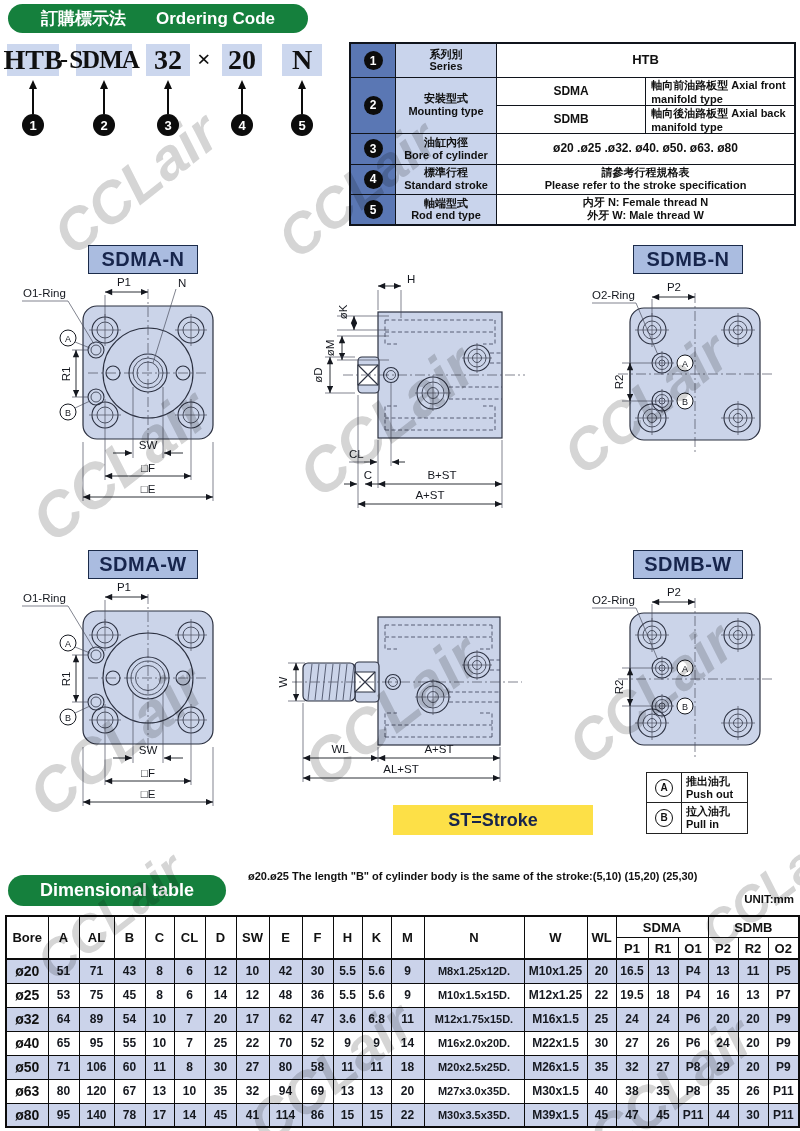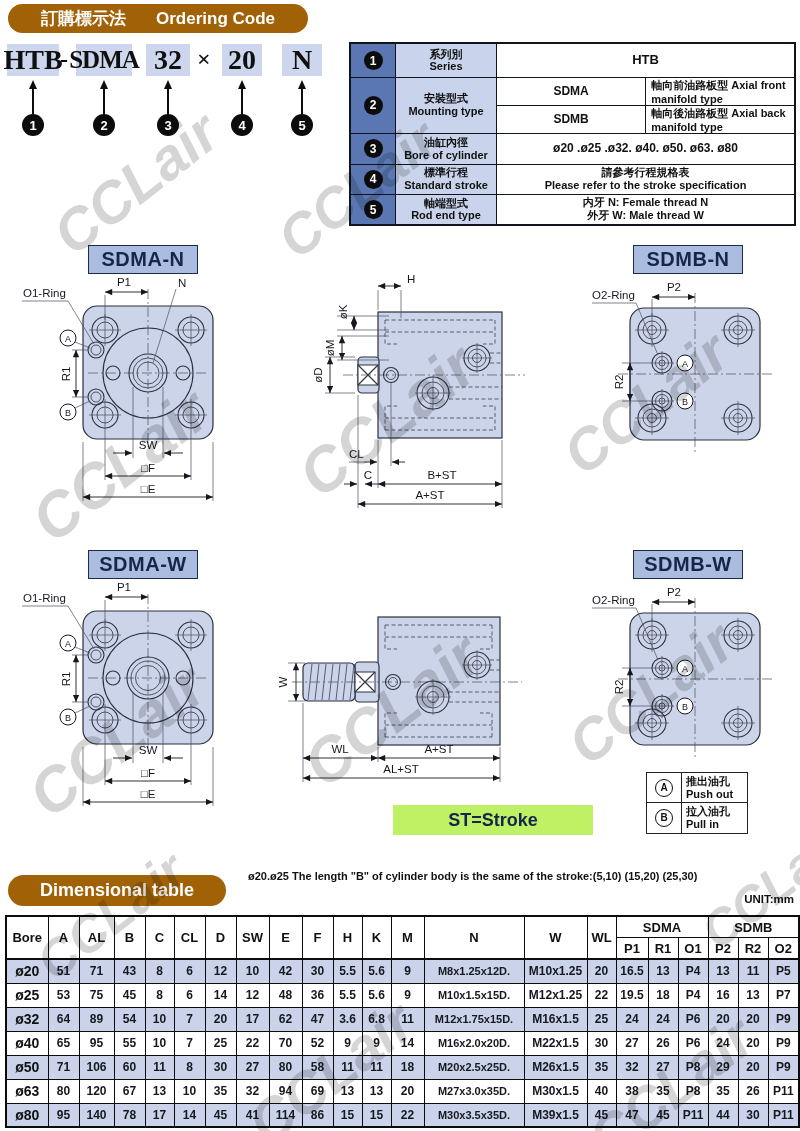--- a/index.html
+++ b/index.html
@@ -4,21 +4,21 @@
 <style>
   html,body{margin:0;padding:0;background:#fff;}
   body{font-family:"Liberation Sans", sans-serif; color:#111;}
   #page{position:relative;width:800px;height:1131px;background:#ffffff;overflow:hidden;}
 
   
   .wm{position:absolute;font-family:"Liberation Sans",sans-serif;font-weight:bold;font-style:italic;
       color:#9a9a9a;opacity:.42;transform-origin:0 0;pointer-events:none;mix-blend-mode:multiply;z-index:40;}
 
   
-  .pill{position:absolute;background:#a16207;color:#fff;font-weight:bold;
+  .pill{position:absolute;background:#15803d;color:#fff;font-weight:bold;
         border-radius:16px;display:flex;align-items:center;justify-content:center;z-index:5;gap:20px;}
   .pill .zh{margin-right:10px;}
 
   
   .codebox{position:absolute;background:#ccd7ee;display:flex;align-items:center;justify-content:center;
            font-family:"Liberation Serif",serif;font-weight:bold;color:#101010;z-index:3;}
   .codesep{position:absolute;font-family:"Liberation Serif",serif;font-weight:bold;color:#101010;z-index:3;}
   .bullet{position:absolute;width:22px;height:22px;border-radius:50%;background:#0c0c0c;color:#fff;
           display:flex;align-items:center;justify-content:center;font-weight:bold;font-size:13px;z-index:3;}
   .uparrow{position:absolute;z-index:2;}
@@ -36,21 +36,21 @@
   #ordering-table .numcircle{width:19px;height:19px;border-radius:50%;background:#0c0c0c;color:#fff;
        display:inline-flex;align-items:center;justify-content:center;font-weight:bold;font-size:12px;}
   #ordering-table .valcell{background:#fff;font-size:12px;font-weight:bold;line-height:1.2;}
   #ordering-table .codecell{background:#fff;width:56px;font-size:12px;font-weight:bold;}
   #ordering-table .desccell{background:#fff;font-size:11px;font-weight:bold;text-align:left;padding-left:5px;}
 
   
   .dbadge{position:absolute;background:#aabce0;border:1.5px solid #1b2b4a;color:#17254c;
           font-weight:bold;font-size:20px;display:flex;align-items:center;justify-content:center;
           letter-spacing:.5px;z-index:5;}
-  .stroke-badge{position:absolute;left:393px;top:805px;width:200px;height:30px;background:#bef264;
+  .stroke-badge{position:absolute;left:393px;top:805px;width:200px;height:30px;background:#fde047;
           color:#17254c;font-weight:bold;font-size:18px;display:flex;align-items:center;justify-content:center;z-index:5;}
   svg text{font-family:"Liberation Sans",sans-serif;fill:#15181f;}
   .body-fill{fill:#cbd4e9;stroke:#2b3040;stroke-width:1.2;}
   .ln{stroke:#2b3040;stroke-width:1.1;fill:none;}
   .lnthin{stroke:#3a4055;stroke-width:.8;fill:none;}
   .circ{fill:none;stroke:#2b3040;stroke-width:1.1;}
   .circthin{fill:none;stroke:#2b3040;stroke-width:.8;}
   .dim{stroke:#15181f;stroke-width:.9;fill:none;}
   .ext{stroke:#4a4f5e;stroke-width:.7;fill:none;}
   .cline{stroke:#4a4f5e;stroke-width:.7;fill:none;stroke-dasharray:10 3 2 3;}

